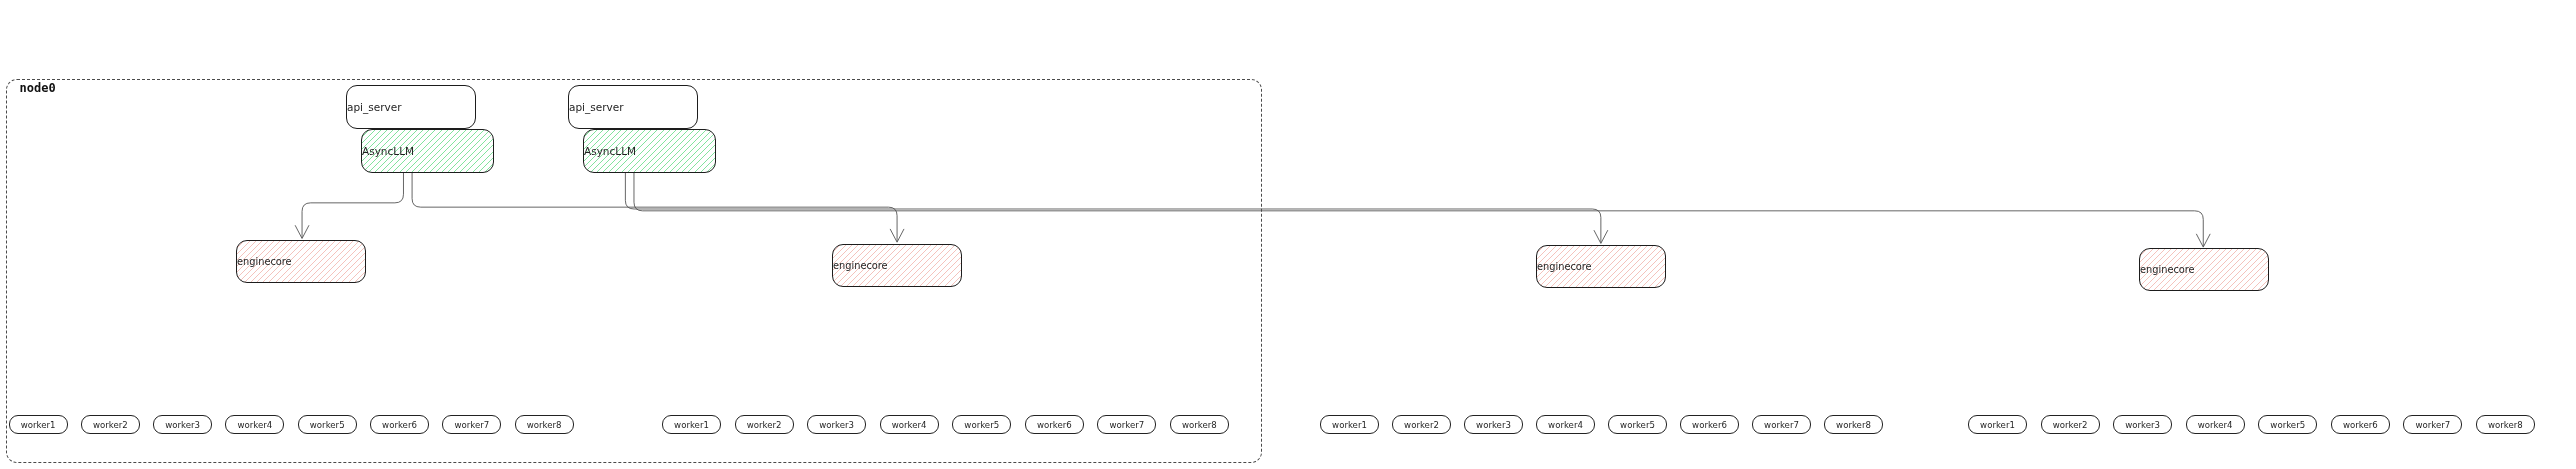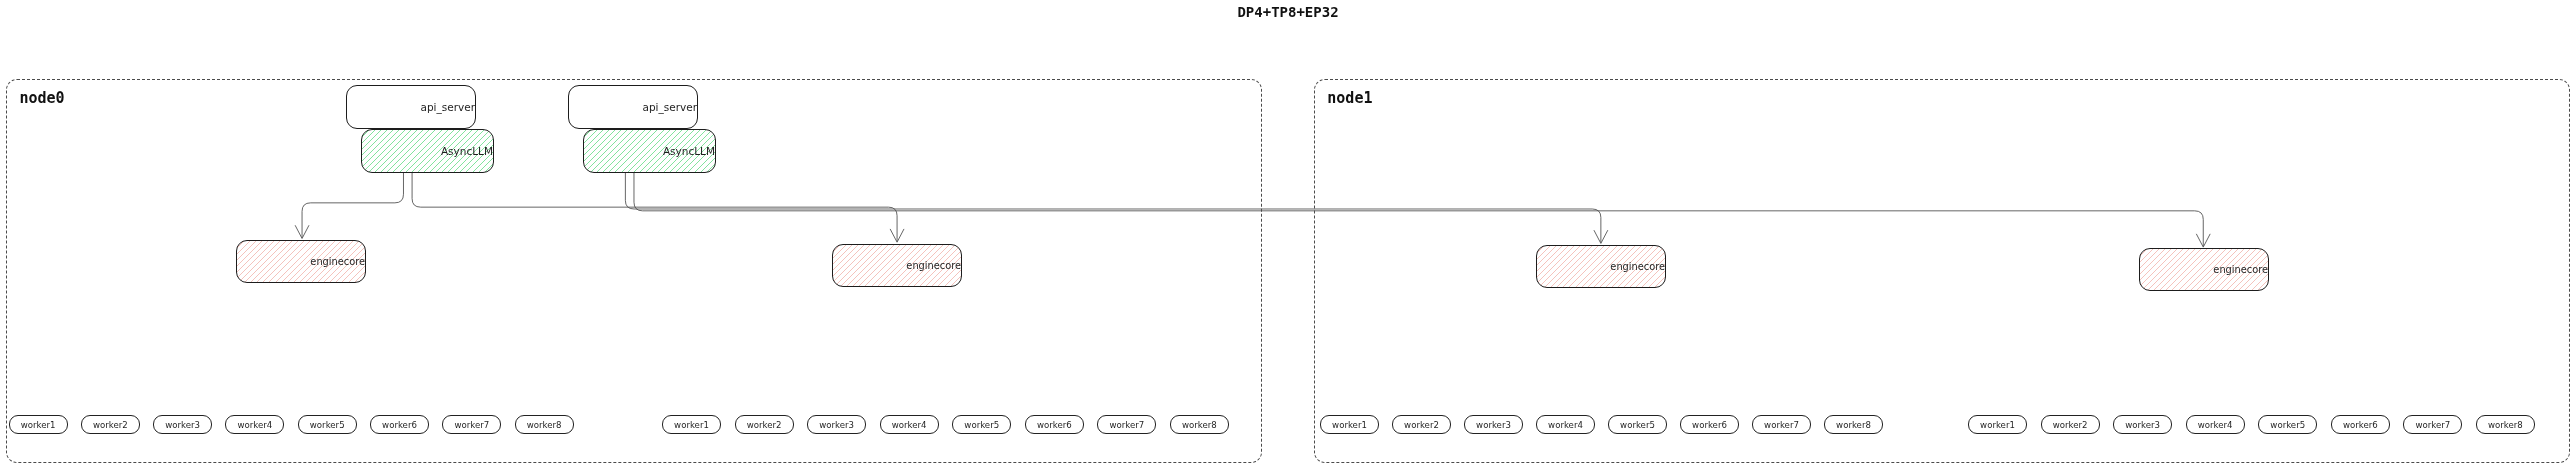--- a/index.html
+++ b/index.html
@@ -28,32 +28,32 @@
     color: #111111;
   }
   .node-container {
     position: absolute;
     border: 1.2px dashed #4a4a4a;
     border-radius: 11px;
     background: transparent;
   }
   .node-label {
     position: absolute;
-    top: 9px;
+    top: 1px;
     left: 12.3px;
     font-family: "DejaVu Sans Mono", "Liberation Mono", monospace;
-    font-size: 15px;
+    font-size: 12px;
     font-weight: 600;
     color: #111111;
   }
   .box {
     position: absolute;
     display: flex;
     align-items: center;
-    justify-content: flex-end;
+    justify-content: flex-start;
     border: 1.5px solid #1d1d1d;
     border-radius: 11px;
     background-color: #ffffff;
     font-size: 9.8px;
     color: #1f1f1f;
     z-index: 3;
   }
   .hatch-green {
     background-image: repeating-linear-gradient(135deg,
       rgba(124, 226, 153, 0.95) 0px, rgba(124, 226, 153, 0.95) 0.7px,
@@ -98,29 +98,25 @@
     stroke-width: 1.4;
     stroke-linecap: round;
     stroke-linejoin: round;
   }
 </style>
 </head>
 <body>
 
 <div id="canvas">
 
-  <div class="diagram-title">DP4+TP8+EP32</div>
 
   <div class="node-container" style="left:6.2px; top:79px; width:1256px; height:384px;">
     <div class="node-label">node0</div>
   </div>
 
-  <div class="node-container" style="left:1314px; top:79px; width:1256px; height:384px;">
-    <div class="node-label">node1</div>
-  </div>
 
   <svg id="edge-layer" viewBox="0 0 4188 763" xmlns="http://www.w3.org/2000/svg">
 
     <path d="M655,282 L655,316 Q655,330 641,330 L504,330 Q490,330 490,344 L490,386"></path>
     <path d="M479,367 L490,388 L501,367"></path>
 
     <path d="M669,282 L669,323 Q669,337 683,337 L1444,337 Q1458,337 1458,351 L1458,392"></path>
     <path d="M1447,373 L1458,394 L1469,373"></path>
 
     <path d="M1016,282 L1016,326 Q1016,340 1030,340 L2589,340 Q2603,340 2603,354 L2603,394"></path>

